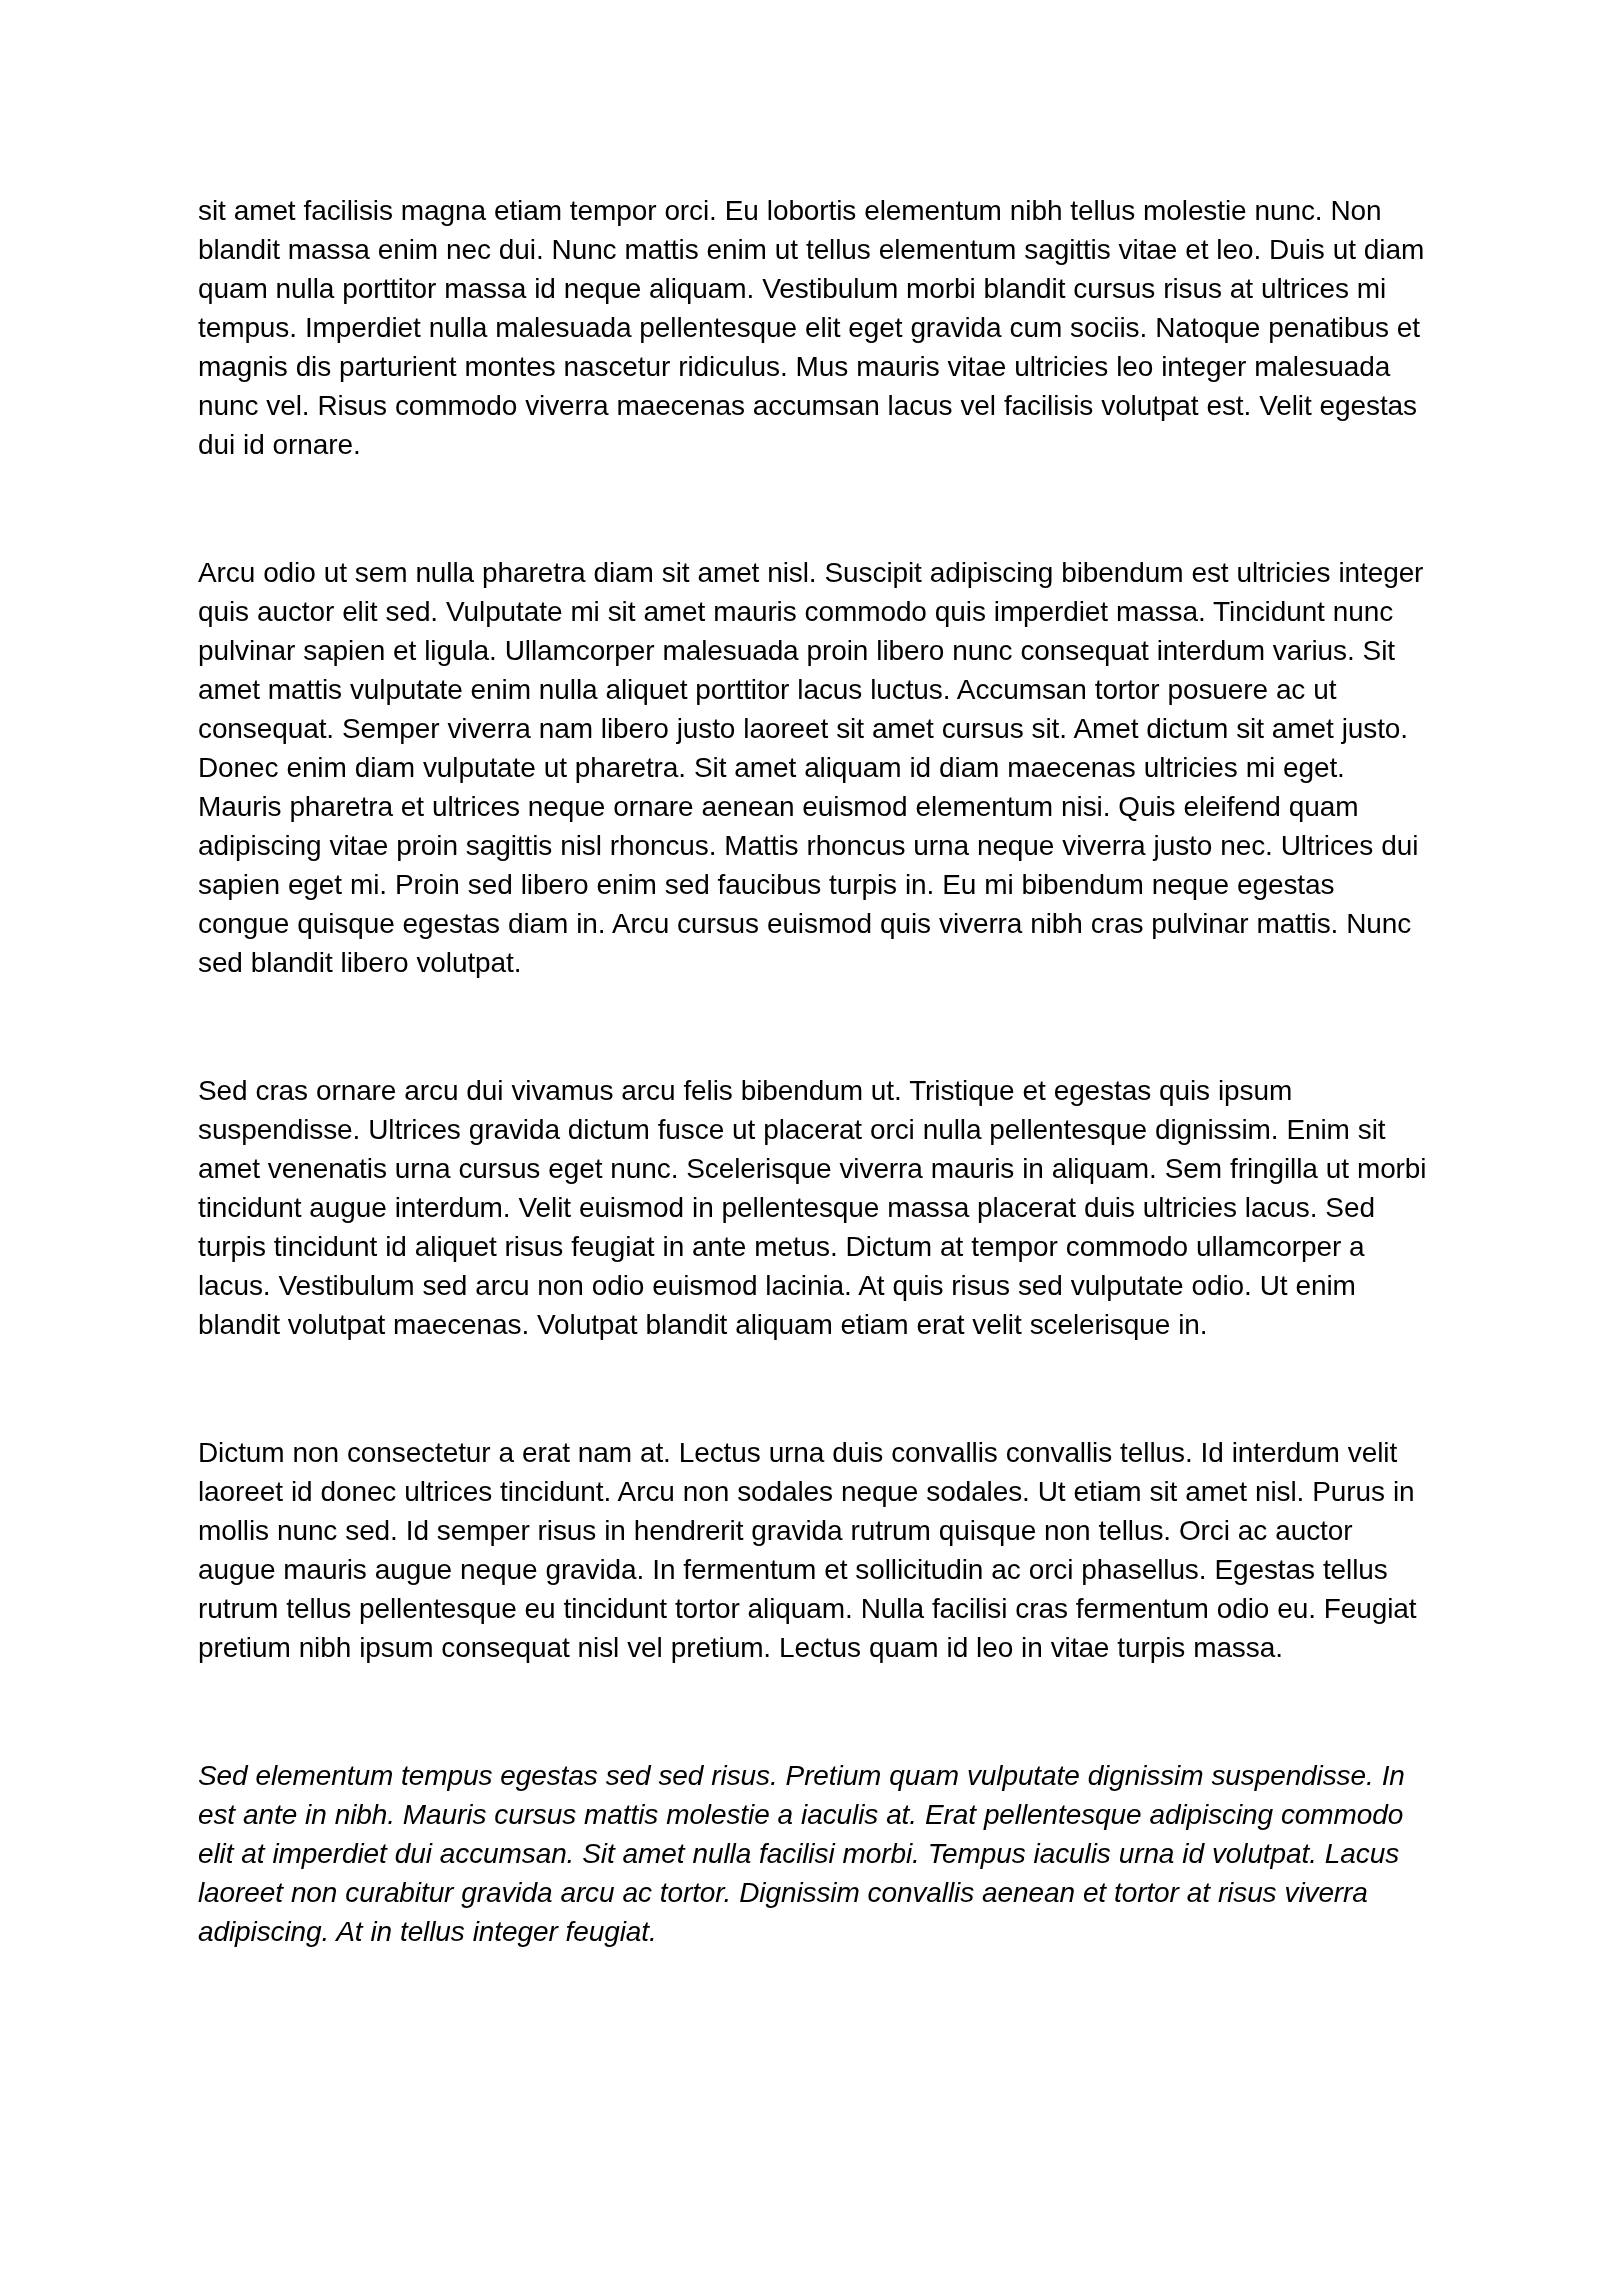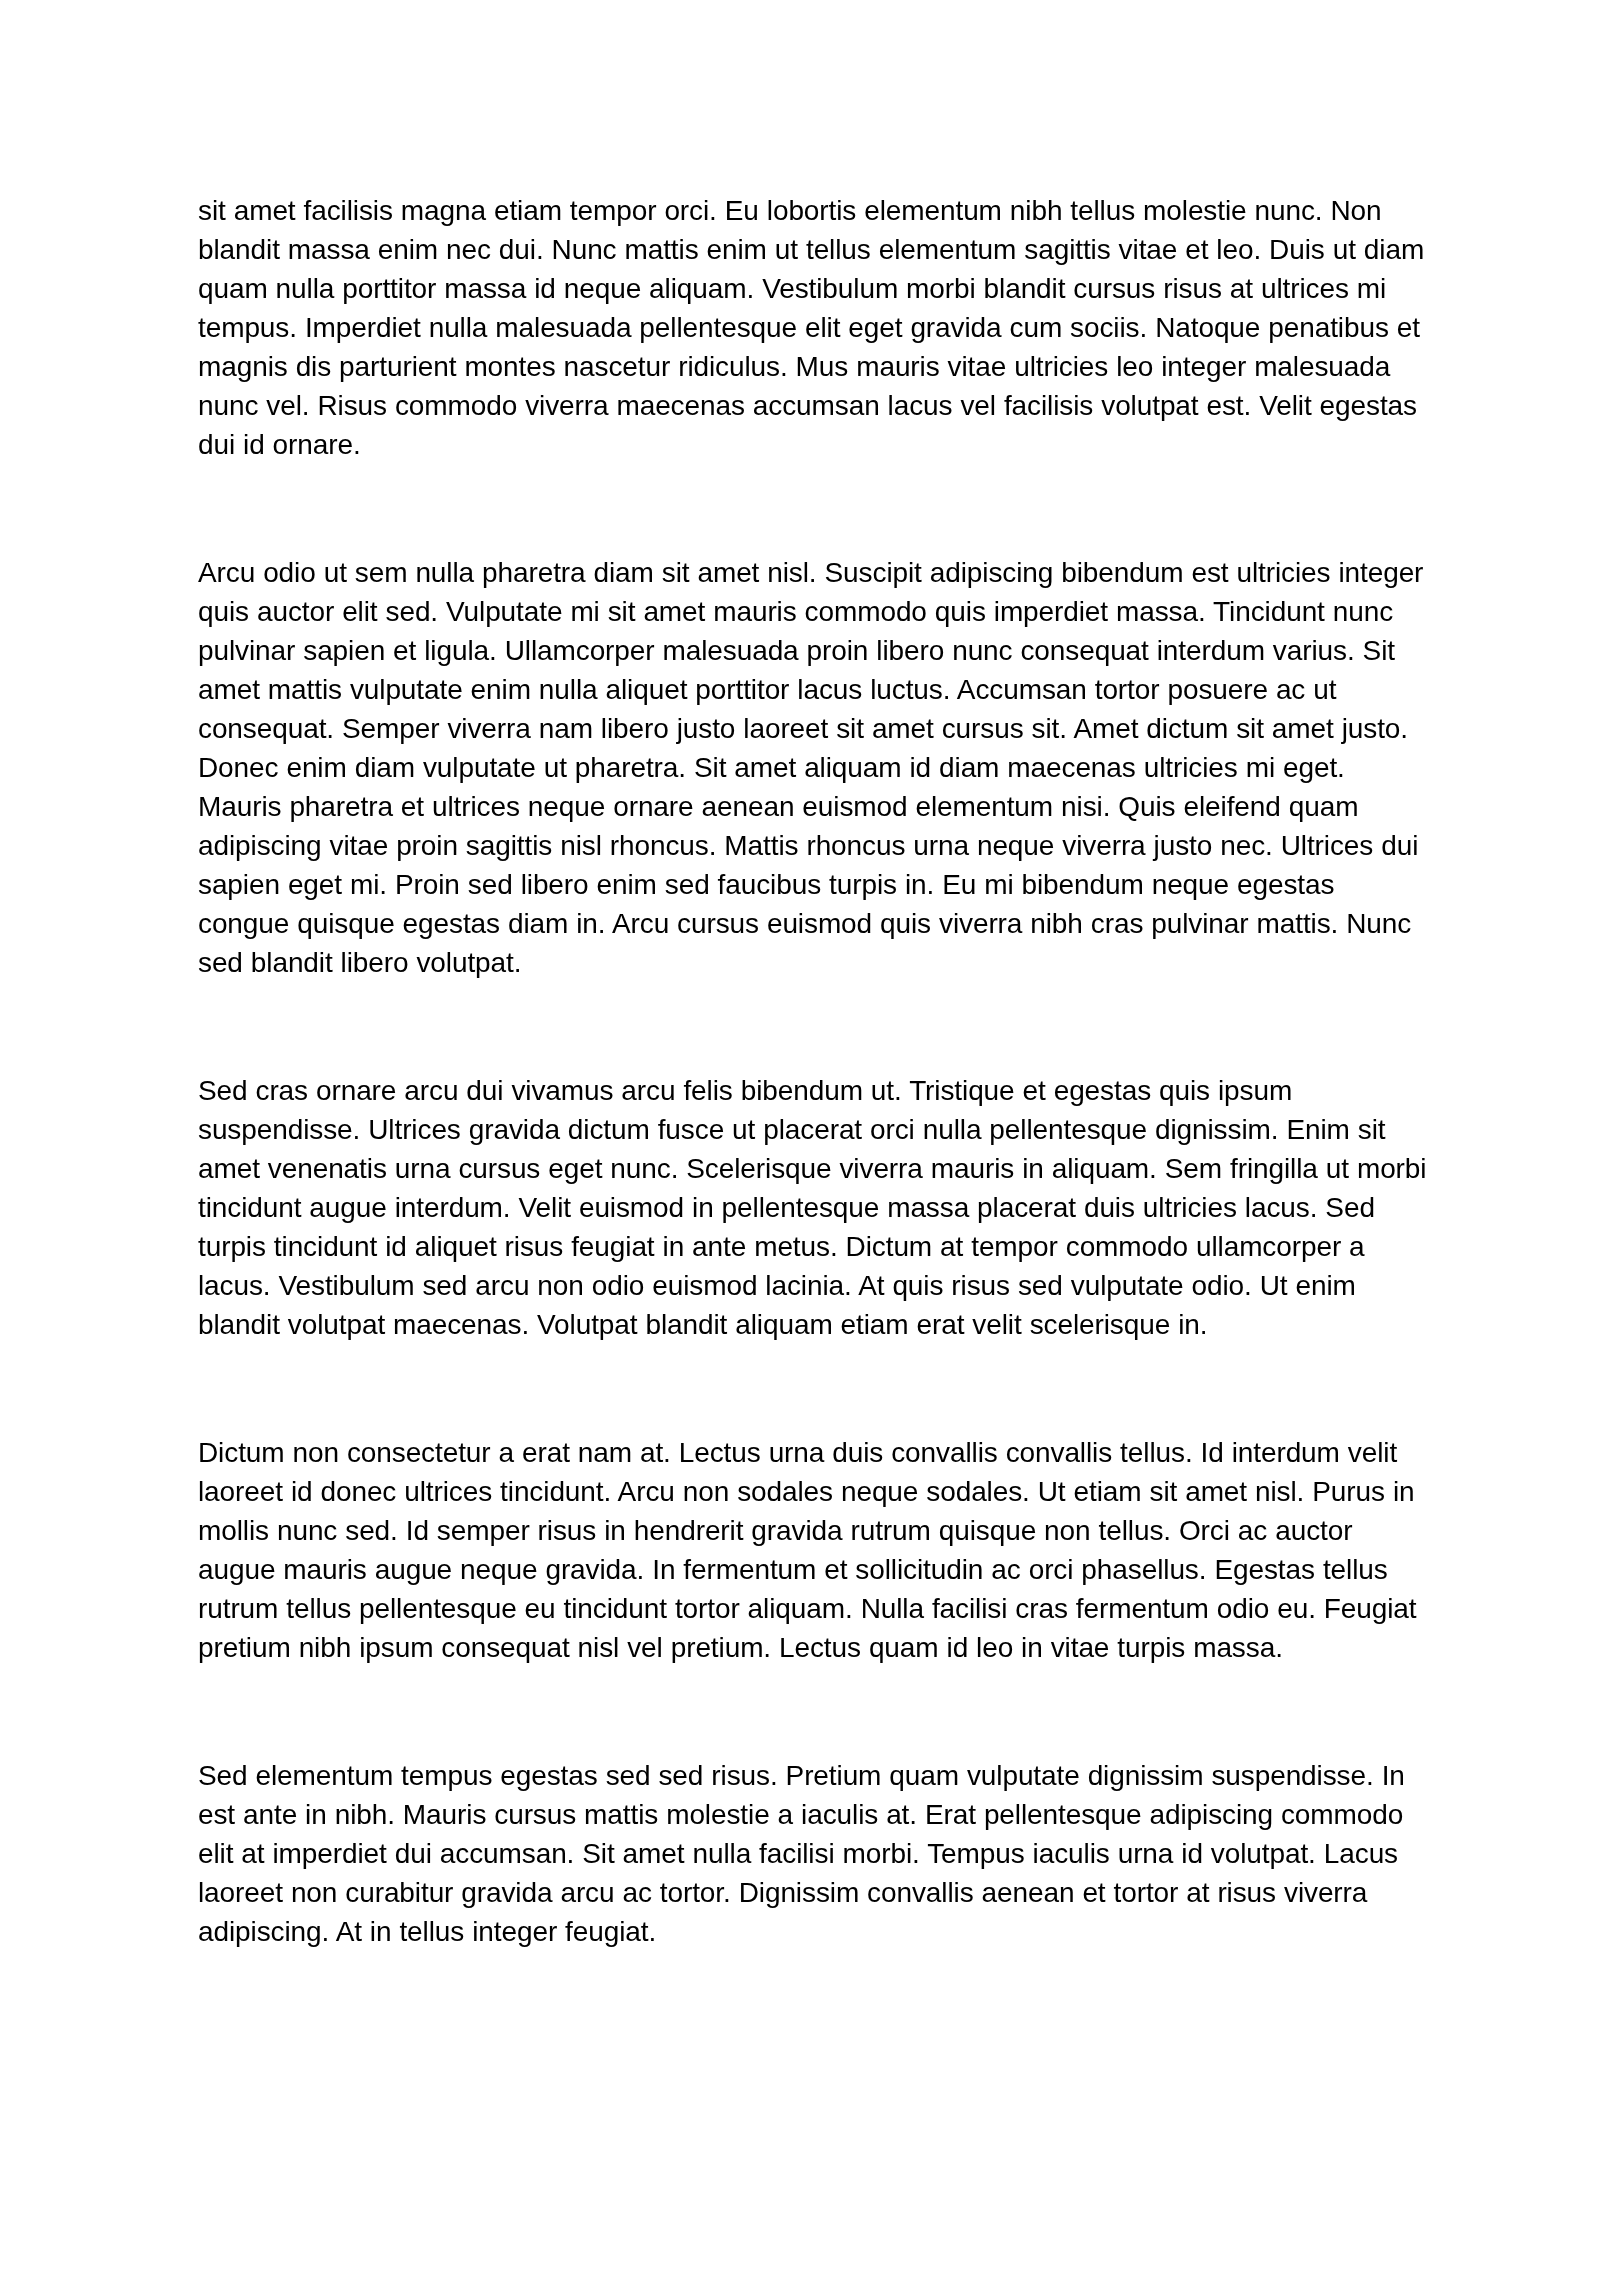--- a/index.html
+++ b/index.html
@@ -28,20 +28,21 @@
     font-size:28px;
     line-height:39px;
     color:var(--text-color);
     text-align:left;
     letter-spacing:-0.1px;
     word-spacing:0.3px;
     margin:0 0 89px 0;
   }
   .doc-paragraph:last-child{
     margin-bottom:10px;
+    font-style:italic;
   }
 </style>
 </head>
 <body>
 
 <div class="page">
   <p class="doc-paragraph">sit amet facilisis magna etiam tempor orci. Eu lobortis elementum nibh tellus molestie nunc. Non blandit massa enim nec dui. Nunc mattis enim ut tellus elementum sagittis vitae et leo. Duis ut diam quam nulla porttitor massa id neque aliquam. Vestibulum morbi blandit cursus risus at ultrices mi tempus. Imperdiet nulla malesuada pellentesque elit eget gravida cum sociis. Natoque penatibus et magnis dis parturient montes nascetur ridiculus. Mus mauris vitae ultricies leo integer malesuada nunc vel. Risus commodo viverra maecenas accumsan lacus vel facilisis volutpat est. Velit egestas dui id ornare.</p>
   <p class="doc-paragraph">Arcu odio ut sem nulla pharetra diam sit amet nisl. Suscipit adipiscing bibendum est ultricies integer quis auctor elit sed. Vulputate mi sit amet mauris commodo quis imperdiet massa. Tincidunt nunc pulvinar sapien et ligula. Ullamcorper malesuada proin libero nunc consequat interdum varius. Sit amet mattis vulputate enim nulla aliquet porttitor lacus luctus. Accumsan tortor posuere ac ut consequat. Semper viverra nam libero justo laoreet sit amet cursus sit. Amet dictum sit amet justo. Donec enim diam vulputate ut pharetra. Sit amet aliquam id diam maecenas ultricies mi eget. Mauris pharetra et ultrices neque ornare aenean euismod elementum nisi. Quis eleifend quam adipiscing vitae proin sagittis nisl rhoncus. Mattis rhoncus urna neque viverra justo nec. Ultrices dui sapien eget mi. Proin sed libero enim sed faucibus turpis in. Eu mi bibendum neque egestas congue quisque egestas diam in. Arcu cursus euismod quis viverra nibh cras pulvinar mattis. Nunc sed blandit libero volutpat.</p>
   <p class="doc-paragraph">Sed cras ornare arcu dui vivamus arcu felis bibendum ut. Tristique et egestas quis ipsum suspendisse. Ultrices gravida dictum fusce ut placerat orci nulla pellentesque dignissim. Enim sit amet venenatis urna cursus eget nunc. Scelerisque viverra mauris in aliquam. Sem fringilla ut morbi tincidunt augue interdum. Velit euismod in pellentesque massa placerat duis ultricies lacus. Sed turpis tincidunt id aliquet risus feugiat in ante metus. Dictum at tempor commodo ullamcorper a lacus. Vestibulum sed arcu non odio euismod lacinia. At quis risus sed vulputate odio. Ut enim blandit volutpat maecenas. Volutpat blandit aliquam etiam erat velit scelerisque in.</p>
   <p class="doc-paragraph">Dictum non consectetur a erat nam at. Lectus urna duis convallis convallis tellus. Id interdum velit laoreet id donec ultrices tincidunt. Arcu non sodales neque sodales. Ut etiam sit amet nisl. Purus in mollis nunc sed. Id semper risus in hendrerit gravida rutrum quisque non tellus. Orci ac auctor augue mauris augue neque gravida. In fermentum et sollicitudin ac orci phasellus. Egestas tellus rutrum tellus pellentesque eu tincidunt tortor aliquam. Nulla facilisi cras fermentum odio eu. Feugiat pretium nibh ipsum consequat nisl vel pretium. Lectus quam id leo in vitae turpis massa.</p>

